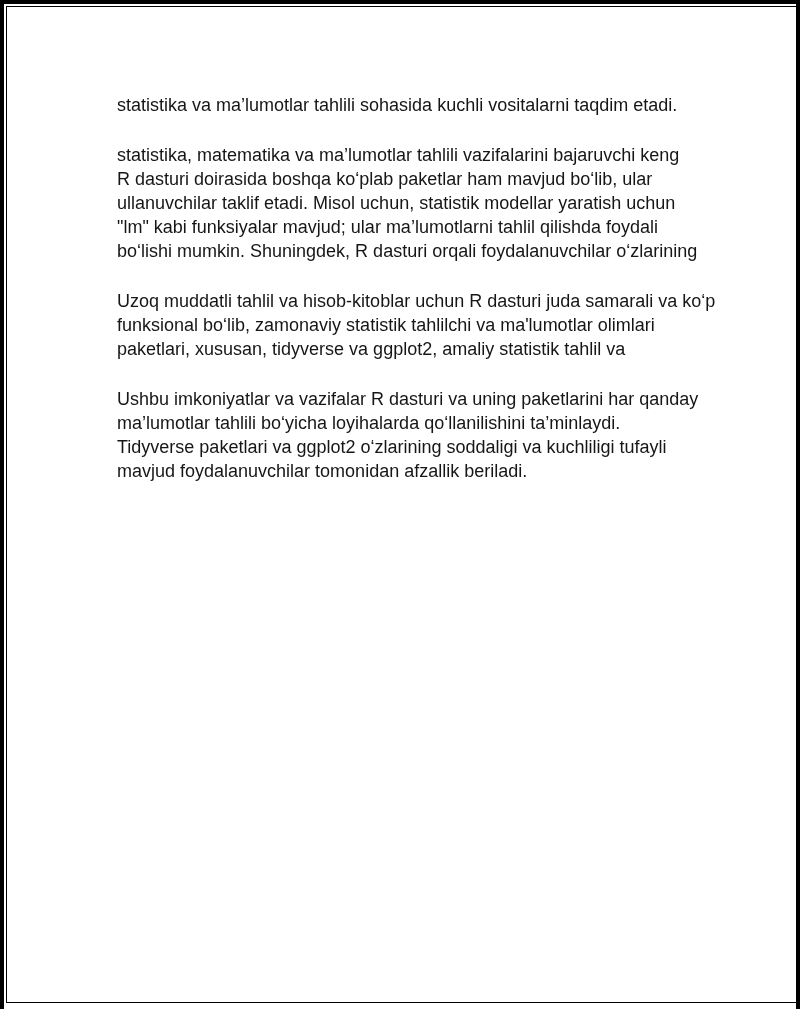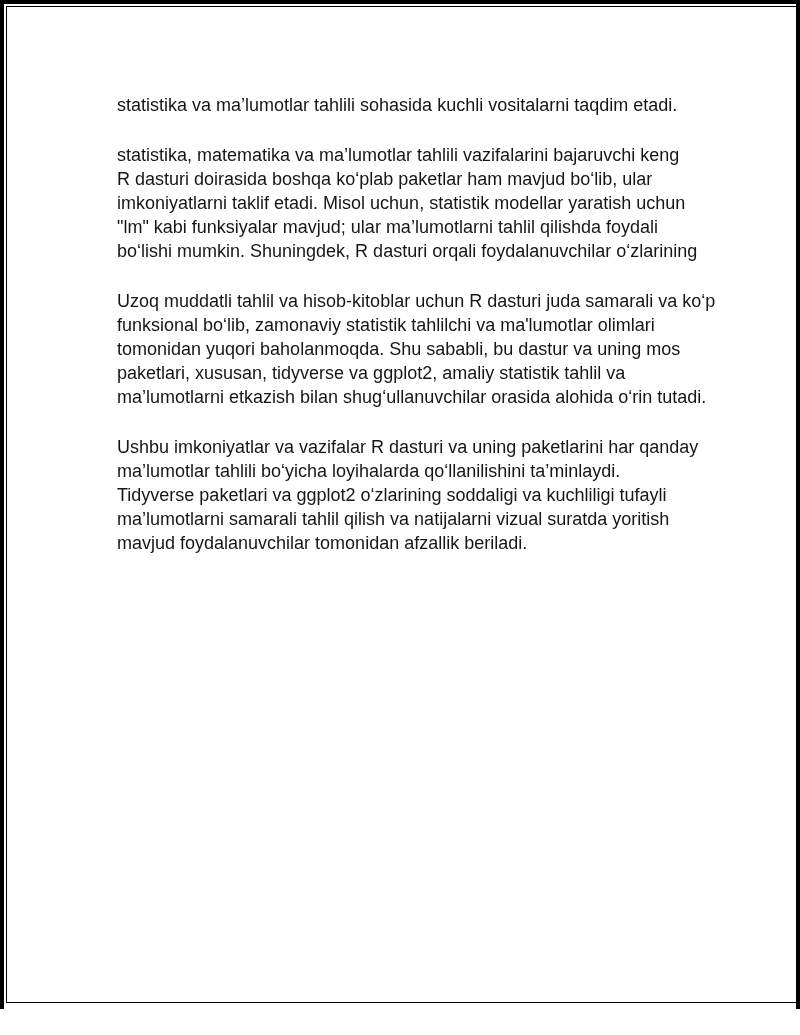--- a/index.html
+++ b/index.html
@@ -51,34 +51,31 @@
 <body>
 
 <div class="page">
   <div class="doc-body" id="doc-body">
       <p class="paragraph">
         <span class="text-line">statistika va ma’lumotlar tahlili sohasida kuchli vositalarni taqdim etadi.</span>
       </p>
       <p class="paragraph">
         <span class="text-line">statistika, matematika va ma’lumotlar tahlili vazifalarini bajaruvchi keng</span>
         <span class="text-line">R dasturi doirasida boshqa ko‘plab paketlar ham mavjud bo‘lib, ular</span>
-        <span class="text-line">imkoniyatlarni taklif etadi. Misol uchun, statistik modellar yaratish uchun</span>
+        <span class="text-line">ullanuvchilar taklif etadi. Misol uchun, statistik modellar yaratish uchun</span>
         <span class="text-line">"lm" kabi funksiyalar mavjud; ular ma’lumotlarni tahlil qilishda foydali</span>
         <span class="text-line">bo‘lishi mumkin. Shuningdek, R dasturi orqali foydalanuvchilar o‘zlarining</span>
       </p>
       <p class="paragraph">
         <span class="text-line">Uzoq muddatli tahlil va hisob-kitoblar uchun R dasturi juda samarali va ko‘p</span>
         <span class="text-line">funksional bo‘lib, zamonaviy statistik tahlilchi va ma'lumotlar olimlari</span>
-        <span class="text-line">tomonidan yuqori baholanmoqda. Shu sababli, bu dastur va uning mos</span>
         <span class="text-line">paketlari, xususan, tidyverse va ggplot2, amaliy statistik tahlil va</span>
-        <span class="text-line">ma’lumotlarni etkazish bilan shug‘ullanuvchilar orasida alohida o‘rin tutadi.</span>
       </p>
       <p class="paragraph">
         <span class="text-line">Ushbu imkoniyatlar va vazifalar R dasturi va uning paketlarini har qanday</span>
         <span class="text-line">ma’lumotlar tahlili bo‘yicha loyihalarda qo‘llanilishini ta’minlaydi.</span>
         <span class="text-line">Tidyverse paketlari va ggplot2 o‘zlarining soddaligi va kuchliligi tufayli</span>
-        <span class="text-line">ma’lumotlarni samarali tahlil qilish va natijalarni vizual suratda yoritish</span>
         <span class="text-line">mavjud foydalanuvchilar tomonidan afzallik beriladi.</span>
       </p>
     </div>
   <div class="frame-inner"></div>
   <div class="frame-outer"></div>
 </div>
 
 </body></html>

